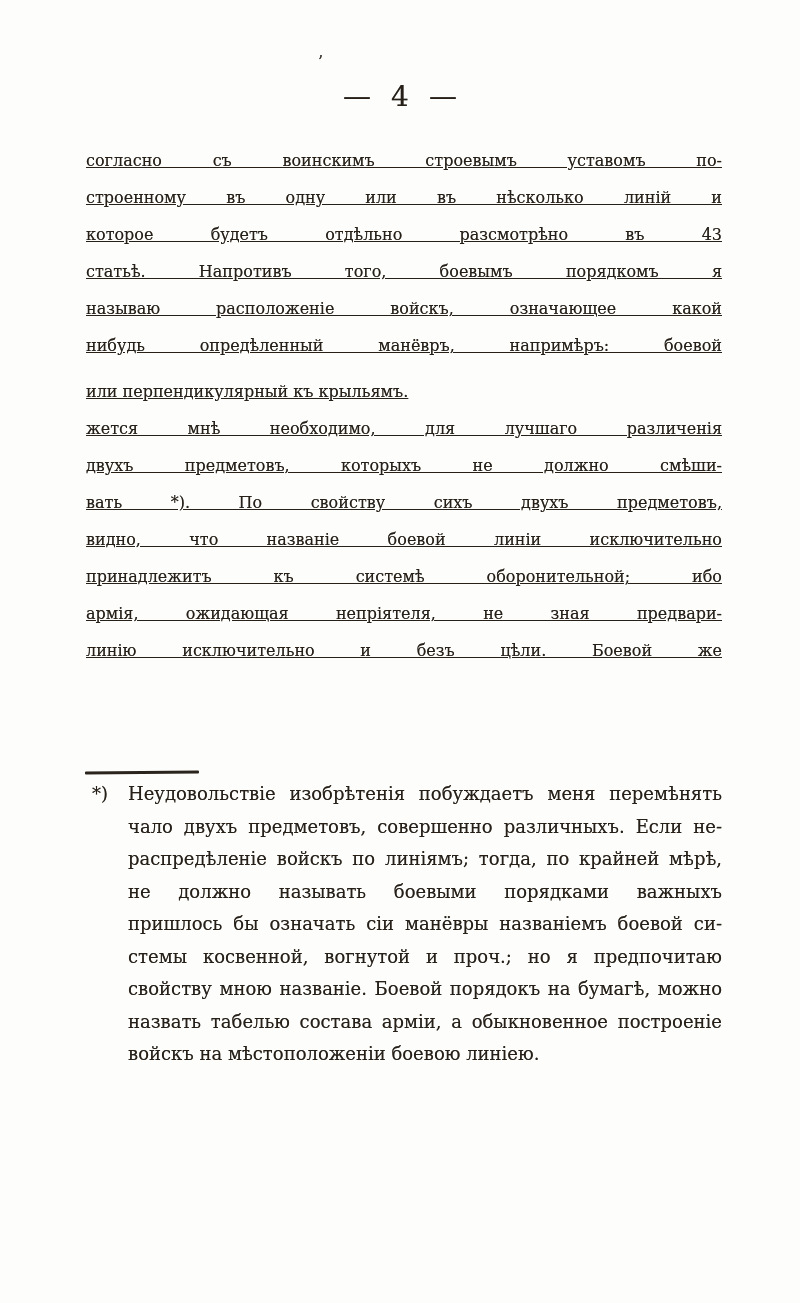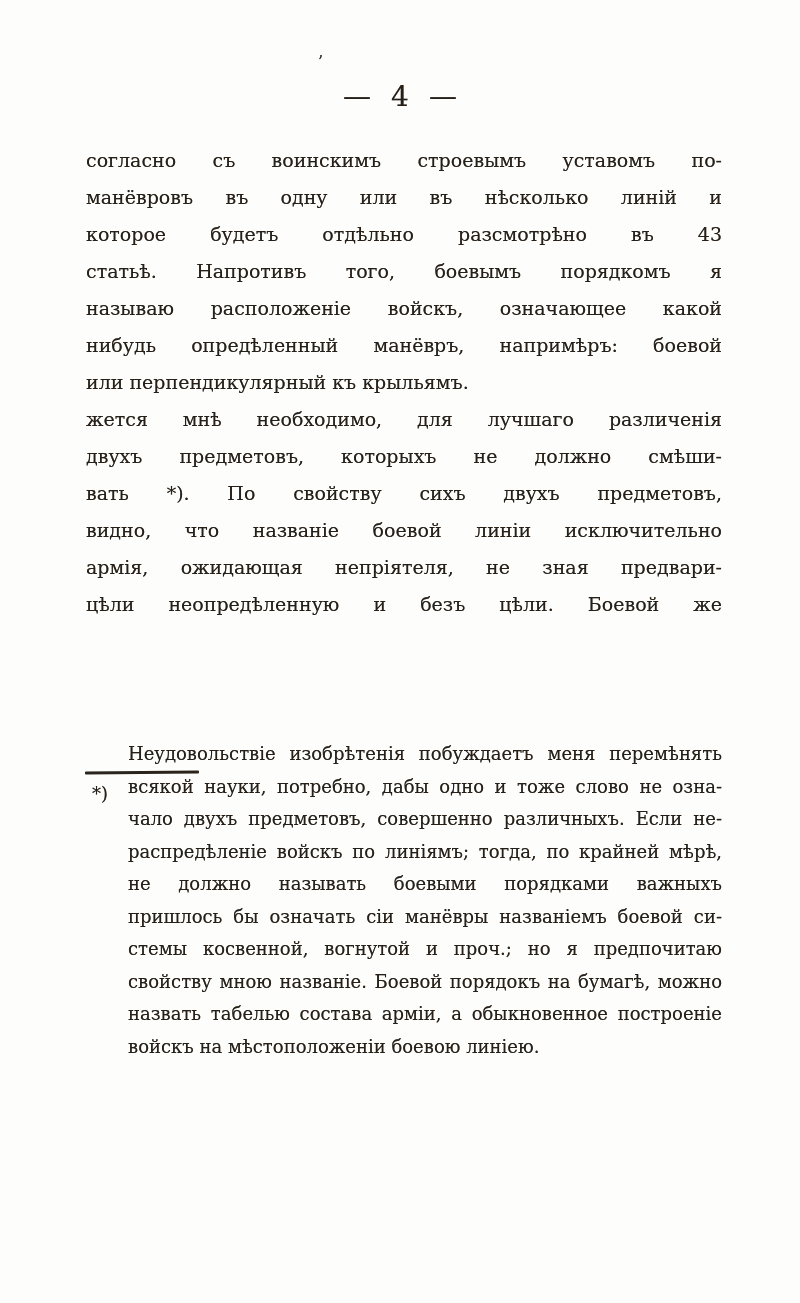--- a/index.html
+++ b/index.html
@@ -19,41 +19,41 @@
   }
   .header{
     position:absolute; top:82px; left:0; width:100%;
     text-align:center; font-size:28px; line-height:30px;
     white-space:nowrap;
   }
   .header .dash{ letter-spacing:0; }
   .header .num{ margin:0 20px; }
   .main{
     position:absolute; left:86px; top:142px; width:636px;
-    font-size:19px; line-height:37px;
+    font-size:16px; line-height:37px;text-decoration:underline;
   }
   .line{
     text-align:justify;
     text-align-last:justify;
     height:37px; overflow:hidden;
     white-space:normal;
   }
   .line.indent{ text-indent:49px; }
-  .line.para-end{ text-align-last:left; }
+  .line.para-end{ text-align-last:left;margin-top:9px; }
   .fn-rule{
     position:absolute; left:85px; top:771px;
     width:114px; height:3px; background:#2a241d;
     transform:rotate(-0.6deg); border-radius:1px;
   }
   .fn-marker{
     position:absolute; left:92px; top:778px;
     font-size:18px; line-height:32.5px;
   }
   .footnote{
-    position:absolute; left:128px; top:738px; width:594px;
+    position:absolute; left:128px; top:778px; width:594px;
     font-size:18px; line-height:32.5px;
   }
   .fn-line{
     text-align:justify;
     text-align-last:justify;
     height:32.5px; overflow:hidden;
   }
   .fn-line.para-end{ text-align-last:left; }
 </style>
 </head>
@@ -63,44 +63,44 @@
 
   <span class="artifact ink">’</span>
 
   <div class="header ink">
     <span class="dash">—</span><span class="num">4</span><span class="dash">—</span>
   </div>
 
   <div class="main ink">
     <div>
       <div class="line">согласно съ воинскимъ строевымъ уставомъ по-</div>
-      <div class="line">манёвровъ въ одну или въ нѣсколько линій и</div>
+      <div class="line">строенному въ одну или въ нѣсколько линій и</div>
       <div class="line">которое будетъ отдѣльно разсмотрѣно въ 43</div>
       <div class="line">статьѣ. Напротивъ того, боевымъ порядкомъ я</div>
       <div class="line">называю расположеніе войскъ, означающее какой</div>
       <div class="line">нибудь опредѣленный манёвръ, напримѣръ: боевой</div>
       <div class="line para-end">или перпендикулярный къ крыльямъ.</div>
     </div>
     <div>
       <div class="line">жется мнѣ необходимо, для лучшаго различенія</div>
       <div class="line">двухъ предметовъ, которыхъ не должно смѣши-</div>
       <div class="line">вать *). По свойству сихъ двухъ предметовъ,</div>
       <div class="line">видно, что названіе боевой линіи исключительно</div>
+      <div class="line">принадлежитъ къ системѣ оборонительной; ибо</div>
       <div class="line">армія, ожидающая непріятеля, не зная предвари-</div>
-      <div class="line">цѣли неопредѣленную и безъ цѣли. Боевой же</div>
+      <div class="line">линію исключительно и безъ цѣли. Боевой же</div>
     </div>
   </div>
 
   <div class="fn-rule"></div>
 
   <span class="fn-marker ink">*)</span>
 
   <div class="footnote ink">
     <div class="fn-line">Неудовольствіе изобрѣтенія побуждаетъ меня перемѣнять</div>
-    <div class="fn-line">всякой науки, потребно, дабы одно и тоже слово не озна-</div>
     <div class="fn-line">чало двухъ предметовъ, совершенно различныхъ. Если не-</div>
     <div class="fn-line">распредѣленіе войскъ по линіямъ; тогда, по крайней мѣрѣ,</div>
     <div class="fn-line">не должно называть боевыми порядками важныхъ манёвровъ,</div>
     <div class="fn-line">пришлось бы означать сіи манёвры названіемъ боевой си-</div>
     <div class="fn-line">стемы косвенной, вогнутой и проч.; но я предпочитаю</div>
     <div class="fn-line">свойству мною названіе. Боевой порядокъ на бумагѣ, можно</div>
     <div class="fn-line">назвать табелью состава арміи, а обыкновенное построеніе</div>
     <div class="fn-line para-end">войскъ на мѣстоположеніи боевою линіею.</div>
   </div>
 

